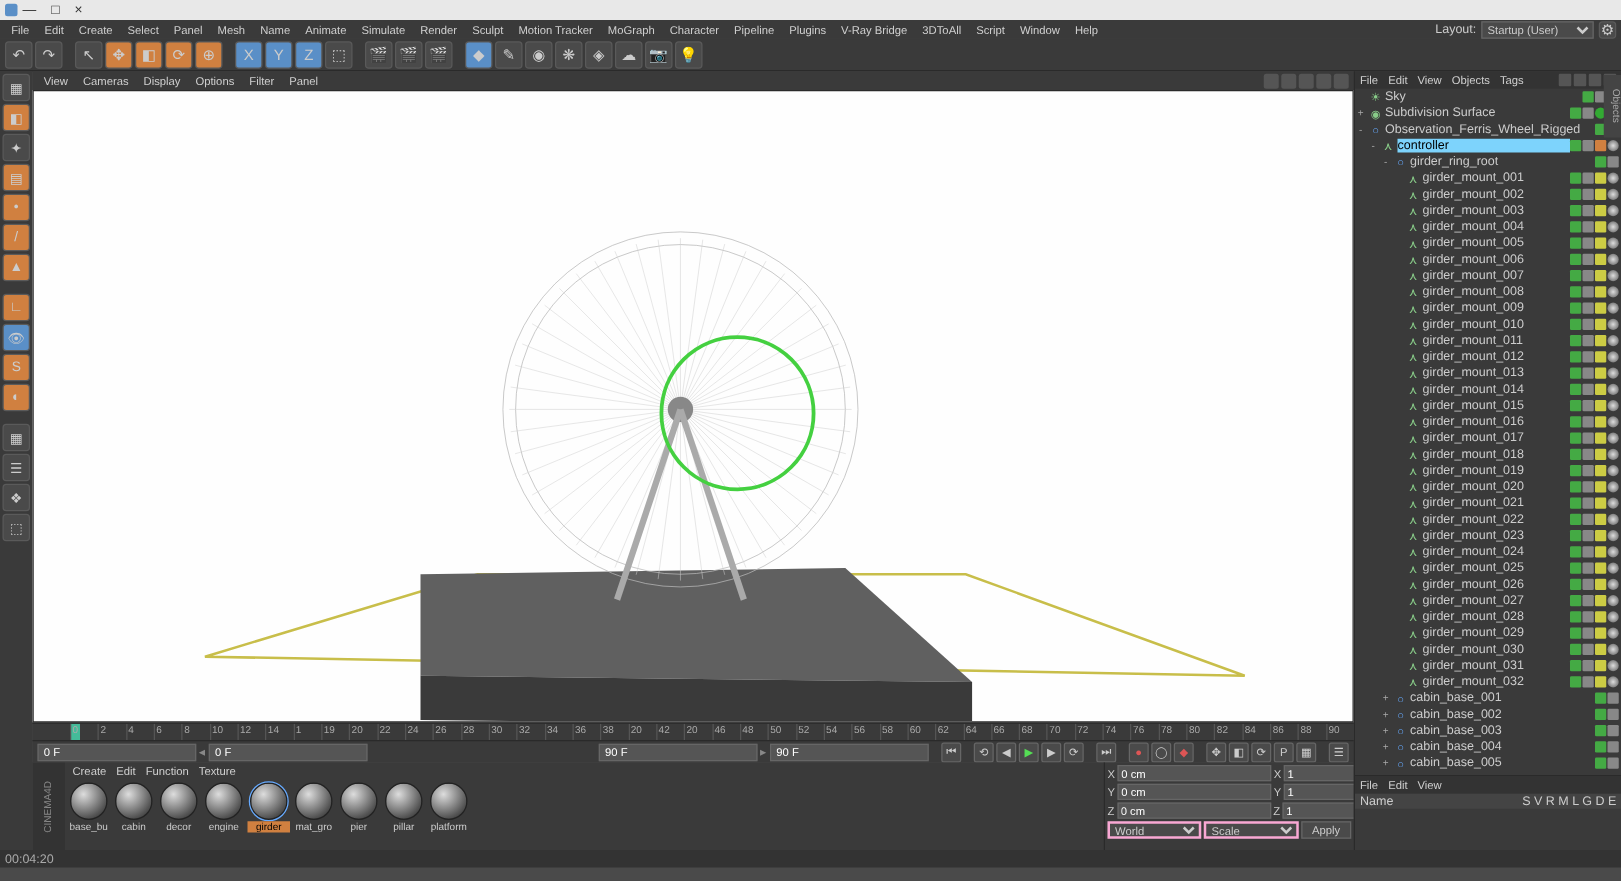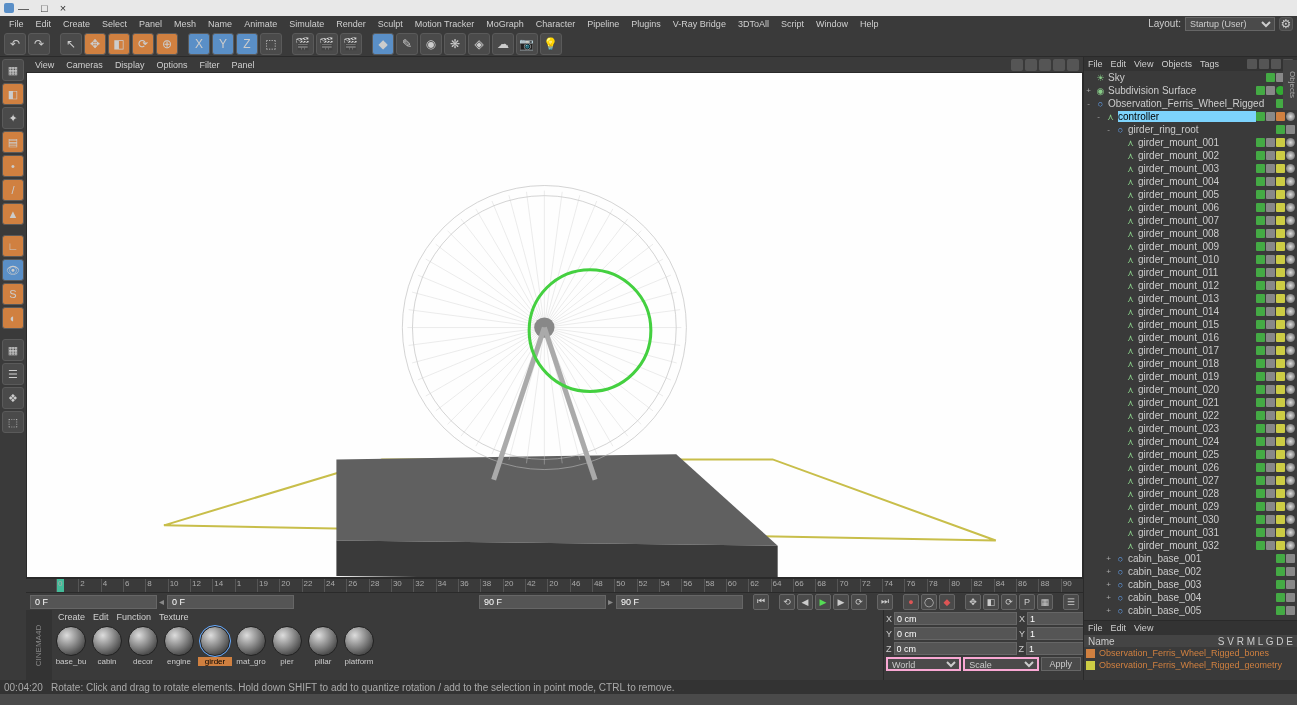--- a/index.html
+++ b/index.html
@@ -979,30 +979,19 @@
     <div class="lower-panel">
       <div class="panel-tabs" id="layers-tabs">
           <span>File</span>
           <span>Edit</span>
           <span>View</span>
         </div>
       <div class="lp-header">
           <span>Name</span>
         <span style="margin-left:auto" id="layer-cols">S  V  R  M  L  G  D  E</span>
       </div>
-      <div id="layer-rows">
-          <div class="lp-row">
-            <div class="sw o"></div>
-            <span>Observation_Ferris_Wheel_Rigged_bones</span>
-          </div>
-          <div class="lp-row">
-            <div class="sw y"></div>
-            <span>Observation_Ferris_Wheel_Rigged_geometry</span>
-          </div>
-        </div>
     </div>
   </div>
 </div>
 
 <div class="status-bar">
   <span>00:04:20</span>
-  <span>Rotate: Click and drag to rotate elements. Hold down SHIFT to add to quantize rotation / add to the selection in point mode, CTRL to remove.</span>
 </div>
 
 </body></html>

